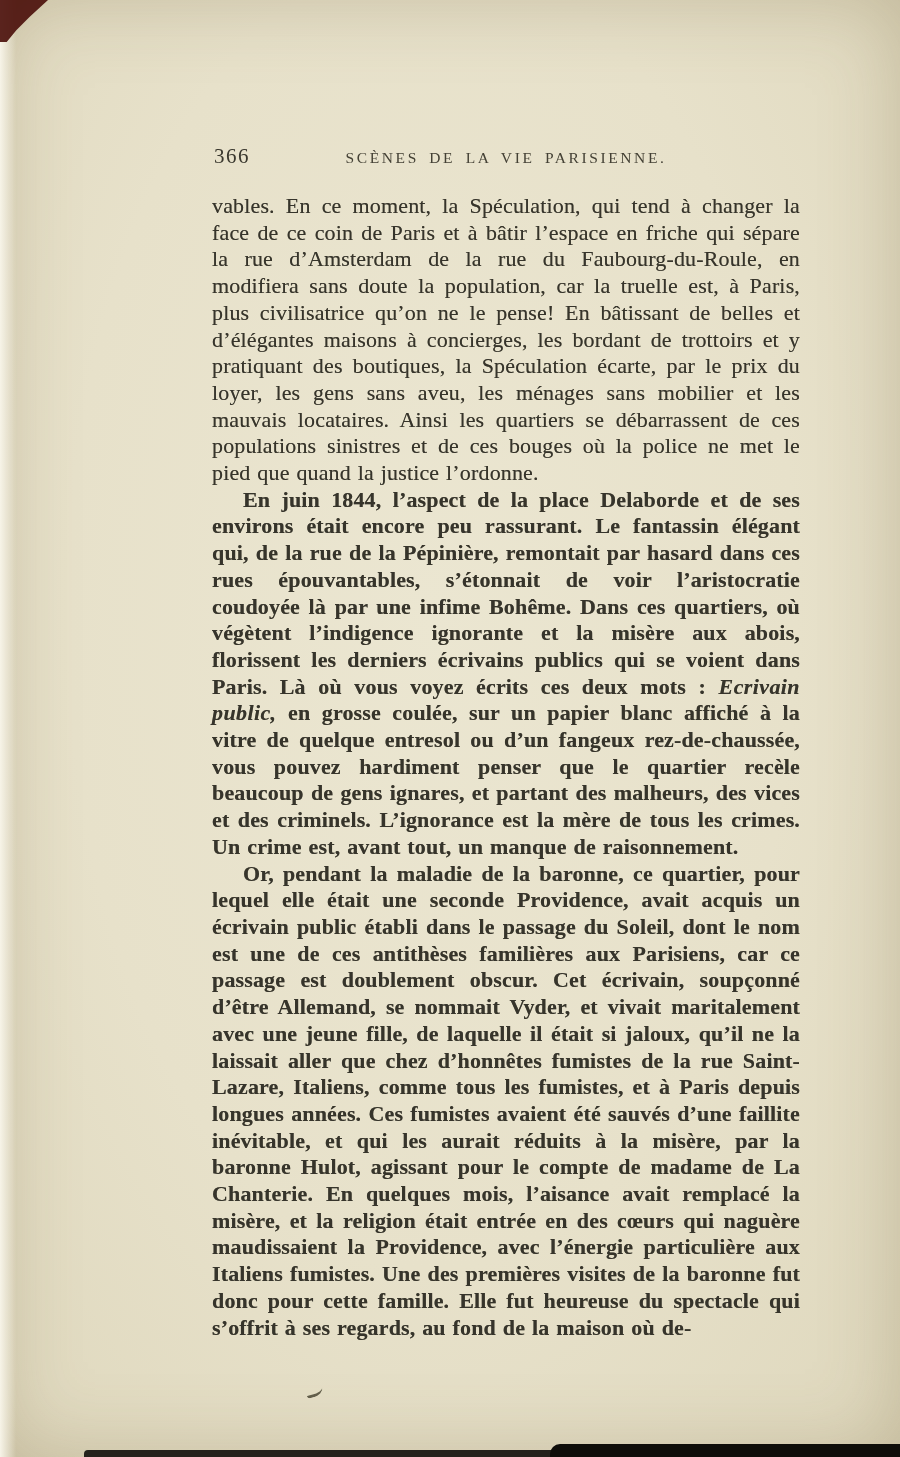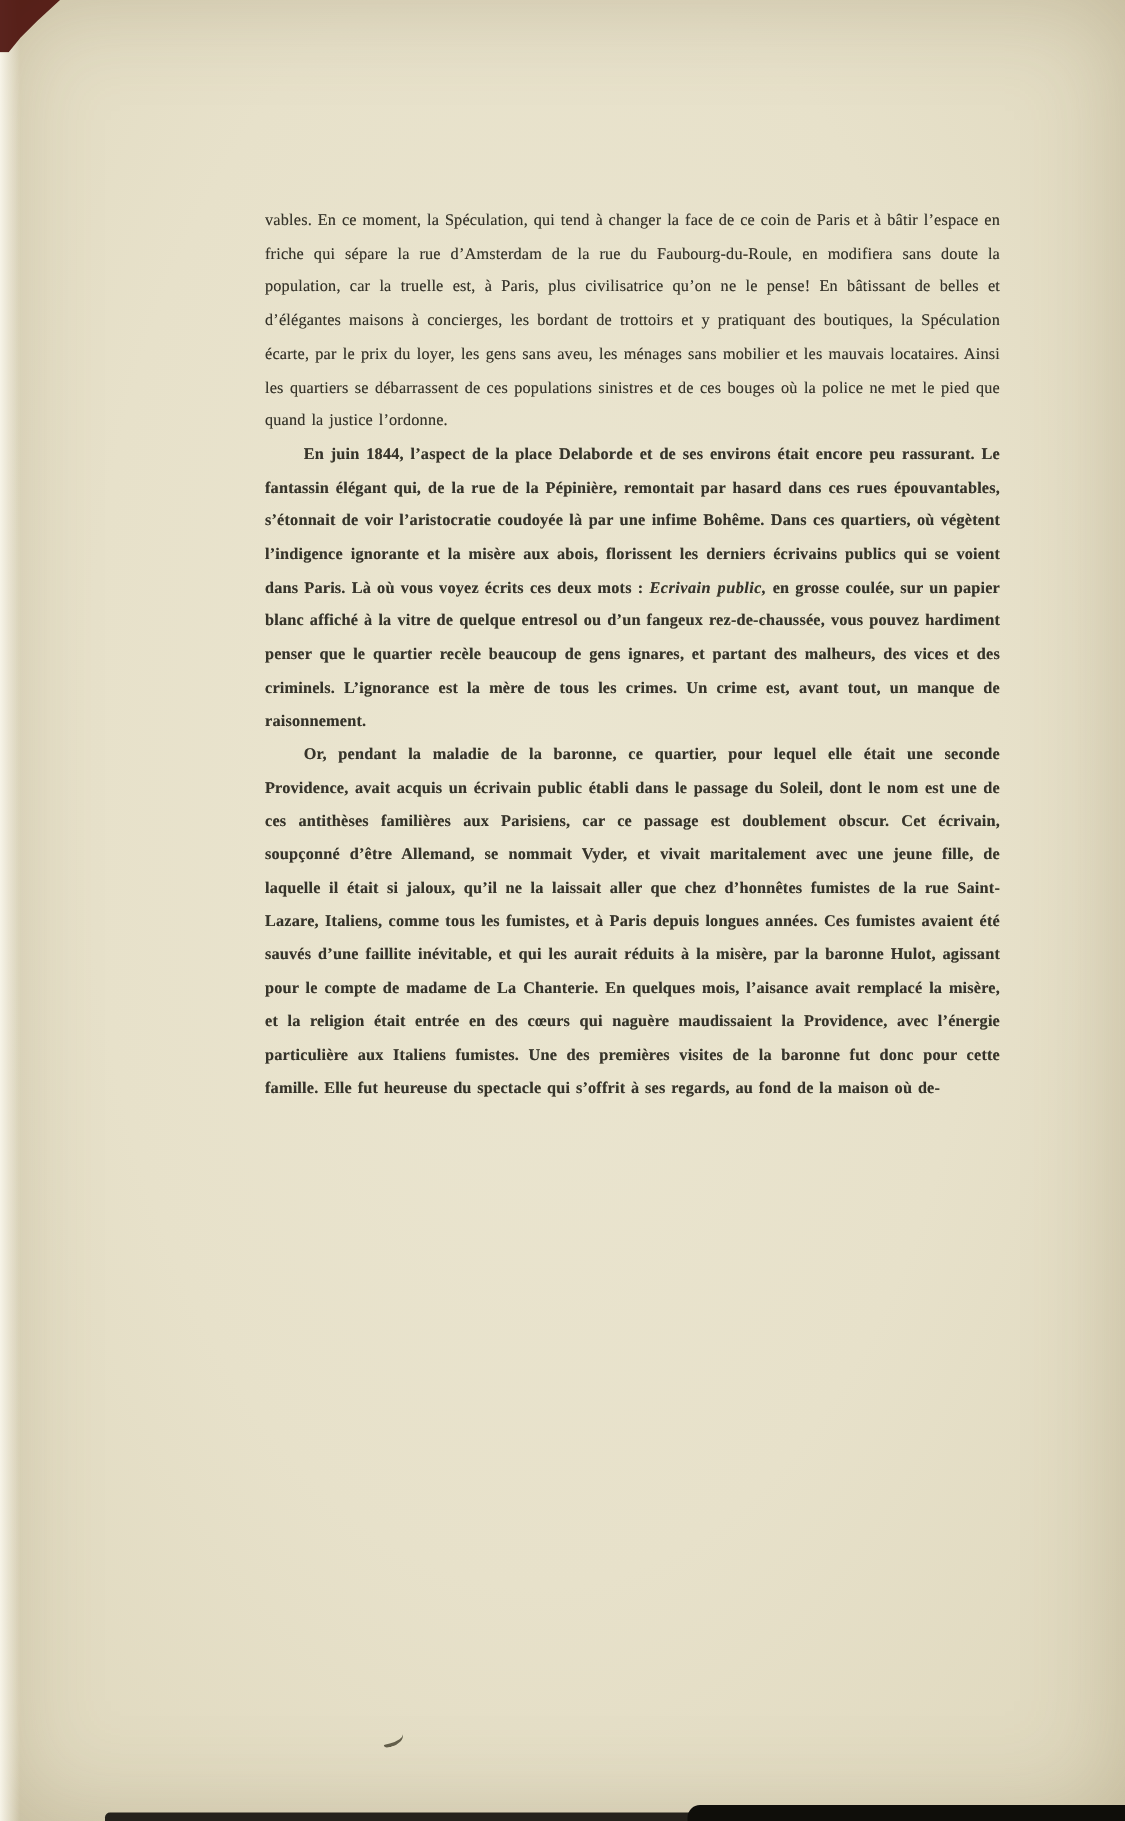--- a/index.html
+++ b/index.html
@@ -83,21 +83,21 @@
   .running-title {
     display: inline-block;
     padding-top: 3px;
     font-size: 15.5px;
     letter-spacing: 2.6px;
     word-spacing: 4px;
     color: #444135;
   }
   .body-text {
     margin-top: 17px;
-    font-size: 13px;
+    font-size: 22px;
     line-height: 26.7px;
     text-align: justify;
     letter-spacing: 0.15px;
     word-spacing: 1.2px;
     text-shadow: 0 0 0.5px rgba(58, 54, 40, 0.55);
   }
   .para {
     margin: 0;
     padding: 0;
   }
@@ -113,20 +113,24 @@
 </head>
 <body>
 
 <div class="page">
 
   <div class="edge-left"></div>
   <div class="stain-topleft"></div>
 
   <div class="content">
 
+    <div class="running-head">
+      <span class="page-number">366</span>
+      <span class="running-title">SCÈNES DE LA VIE PARISIENNE.</span>
+    </div>
 
     <div class="body-text">
 
       <p class="para"><span>vables. En ce moment, la Spéculation, qui tend à changer la face de ce coin de Paris et à bâtir l’espace en friche qui sépare la rue d’Amsterdam de la rue du Faubourg-du-Roule, en modifiera sans doute la population, car la truelle est, à Paris, plus civilisatrice qu’on ne le pense! En bâtissant de belles et d’élégantes maisons à concierges, les bordant de trottoirs et y pratiquant des boutiques, la Spéculation écarte, par le prix du loyer, les gens sans aveu, les ménages sans mobilier et les mauvais locataires. Ainsi les quartiers se débarrassent de ces populations sinistres et de ces bouges où la police ne met le pied que quand la justice l’ordonne.</span><em></em><span></span></p>
 
       <p class="para indent"><span>En juin 1844, l’aspect de la place Delaborde et de ses environs était encore peu rassurant. Le fantassin élégant qui, de la rue de la Pépinière, remontait par hasard dans ces rues épouvantables, s’étonnait de voir l’aristocratie coudoyée là par une infime Bohême. Dans ces quartiers, où végètent l’indigence ignorante et la misère aux abois, florissent les derniers écrivains publics qui se voient dans Paris. Là où vous voyez écrits ces deux mots : </span><em>Ecrivain public,</em><span> en grosse coulée, sur un papier blanc affiché à la vitre de quelque entresol ou d’un fangeux rez-de-chaussée, vous pouvez hardiment penser que le quartier recèle beaucoup de gens ignares, et partant des malheurs, des vices et des criminels. L’ignorance est la mère de tous les crimes. Un crime est, avant tout, un manque de raisonnement.</span></p>
 
       <p class="para indent"><span>Or, pendant la maladie de la baronne, ce quartier, pour lequel elle était une seconde Providence, avait acquis un écrivain public établi dans le passage du Soleil, dont le nom est une de ces antithèses familières aux Parisiens, car ce passage est doublement obscur. Cet écrivain, soupçonné d’être Allemand, se nommait Vyder, et vivait maritalement avec une jeune fille, de laquelle il était si jaloux, qu’il ne la laissait aller que chez d’honnêtes fumistes de la rue Saint-Lazare, Italiens, comme tous les fumistes, et à Paris depuis longues années. Ces fumistes avaient été sauvés d’une faillite inévitable, et qui les aurait réduits à la misère, par la baronne Hulot, agissant pour le compte de madame de La Chanterie. En quelques mois, l’aisance avait remplacé la misère, et la religion était entrée en des cœurs qui naguère maudissaient la Providence, avec l’énergie particulière aux Italiens fumistes. Une des premières visites de la baronne fut donc pour cette famille. Elle fut heureuse du spectacle qui s’offrit à ses regards, au fond de la maison où de-</span><em></em><span></span></p>
 
     </div>

